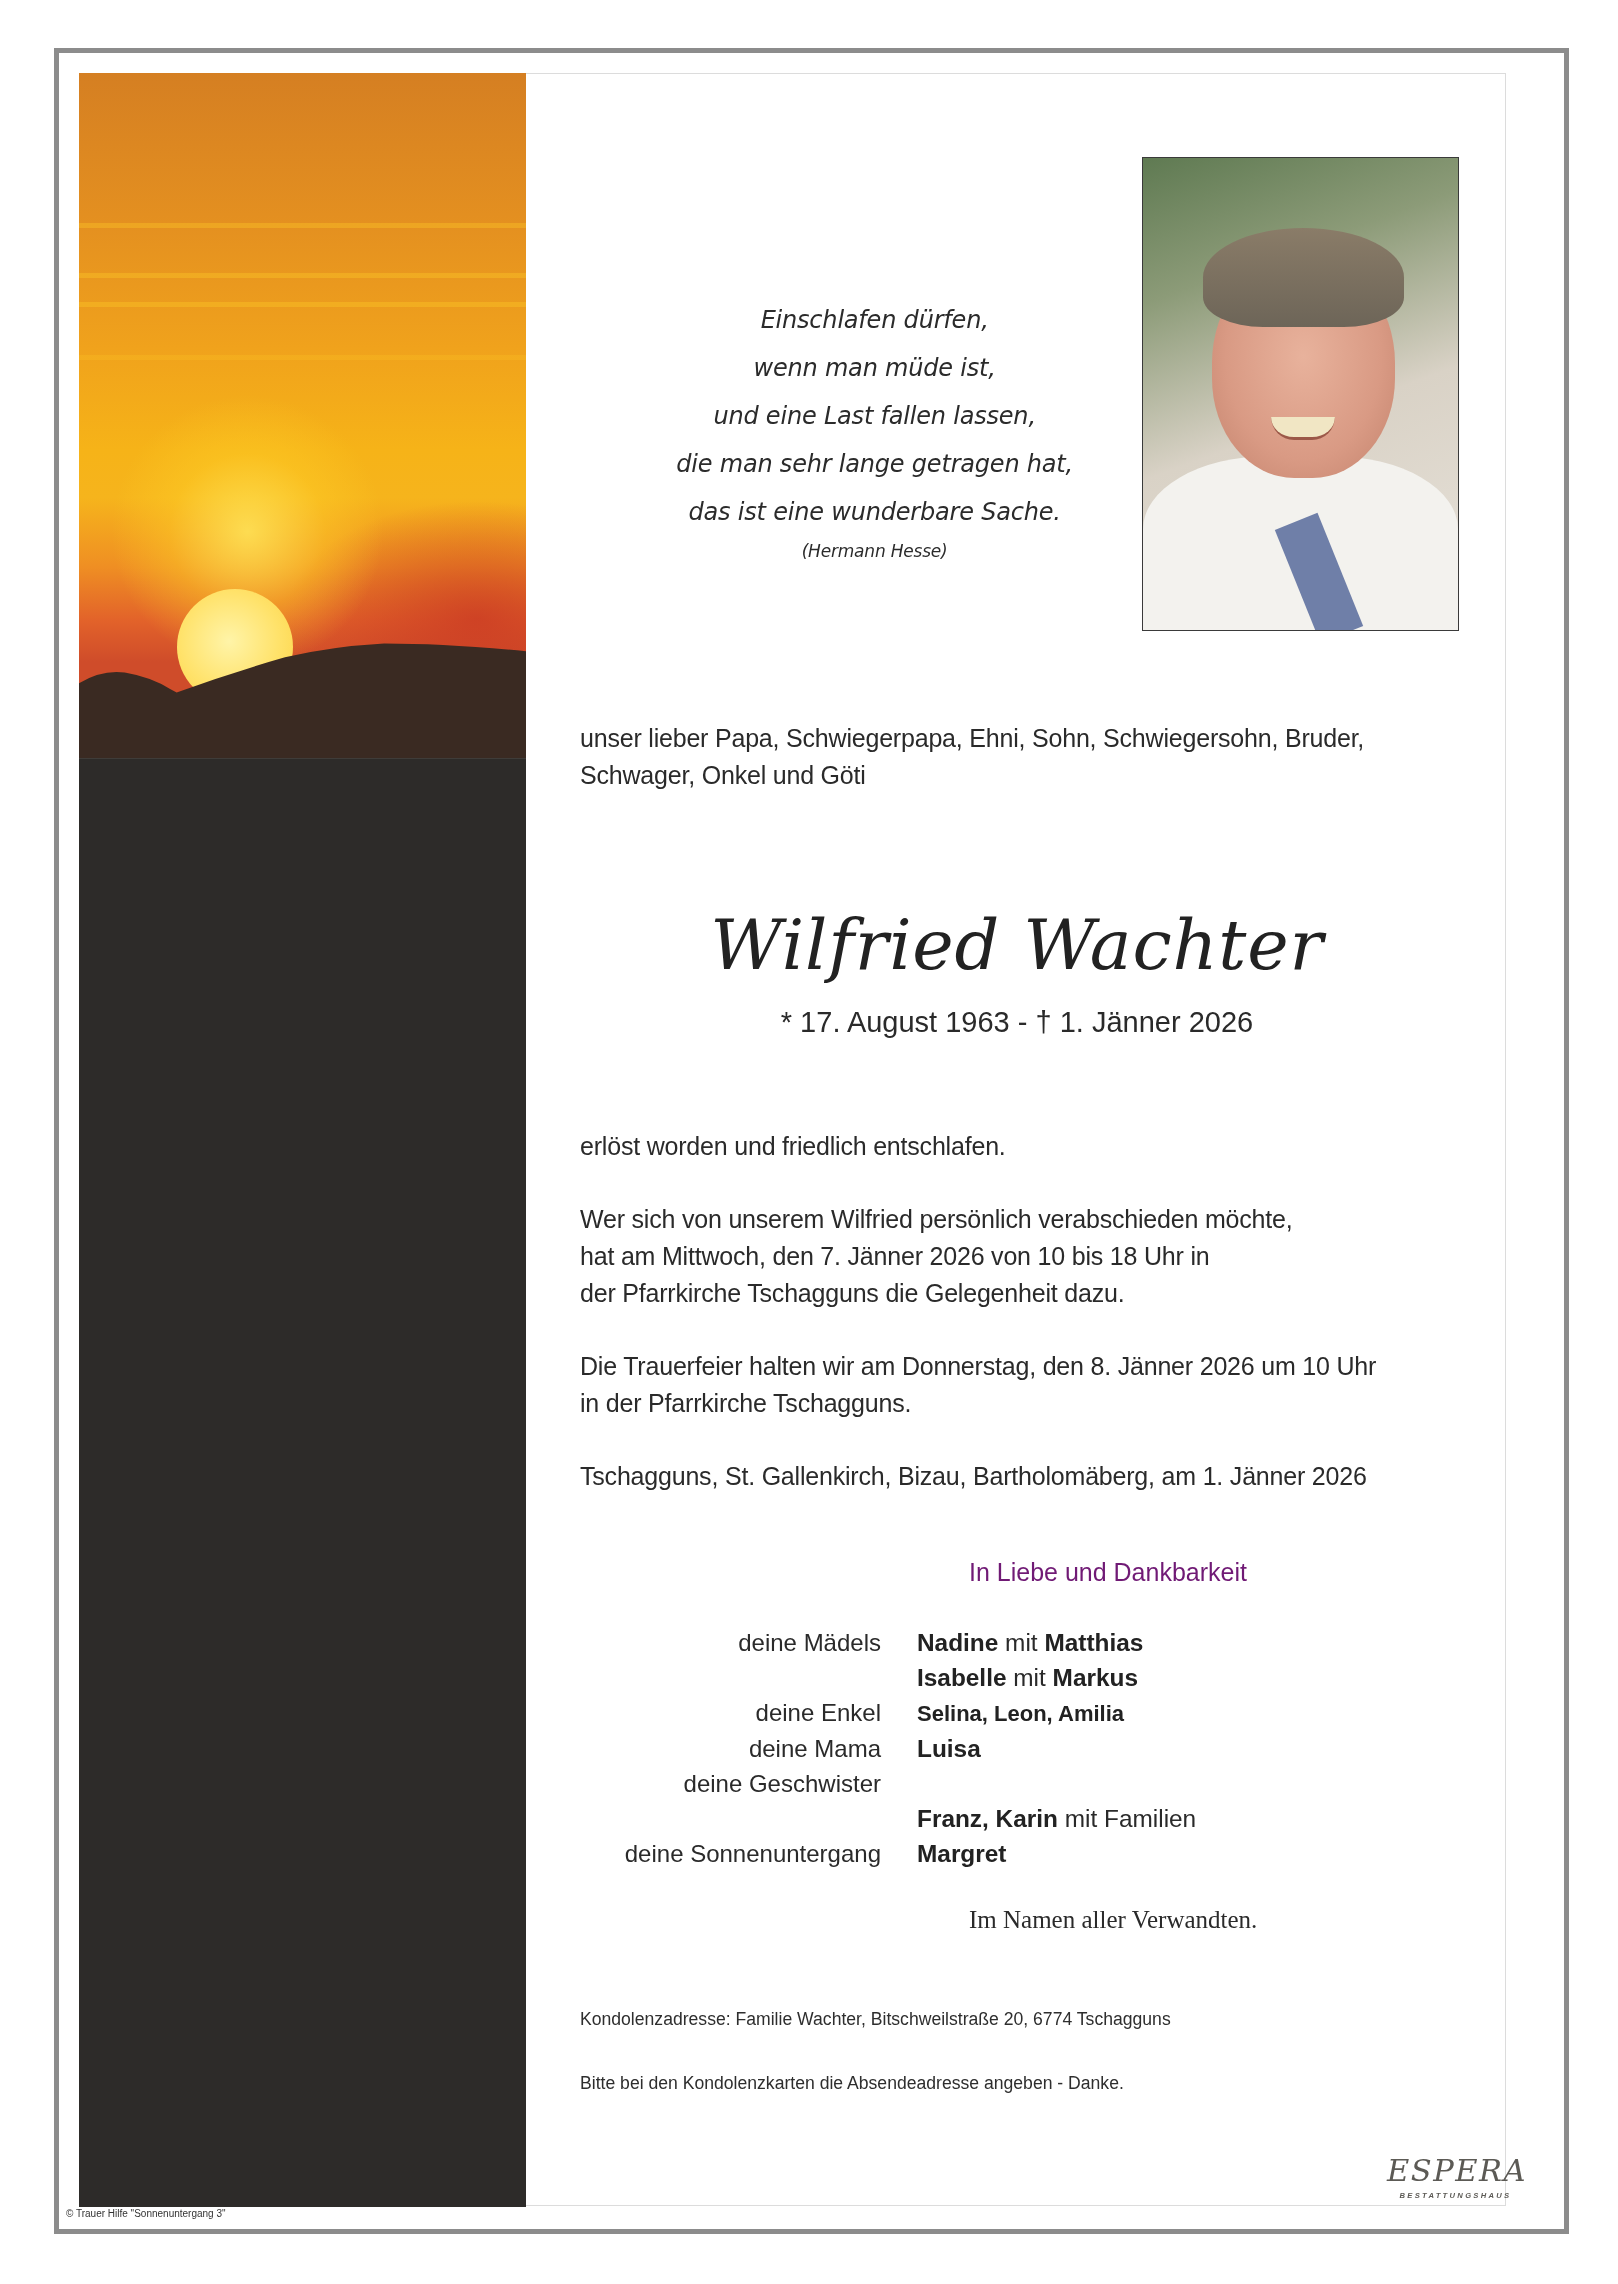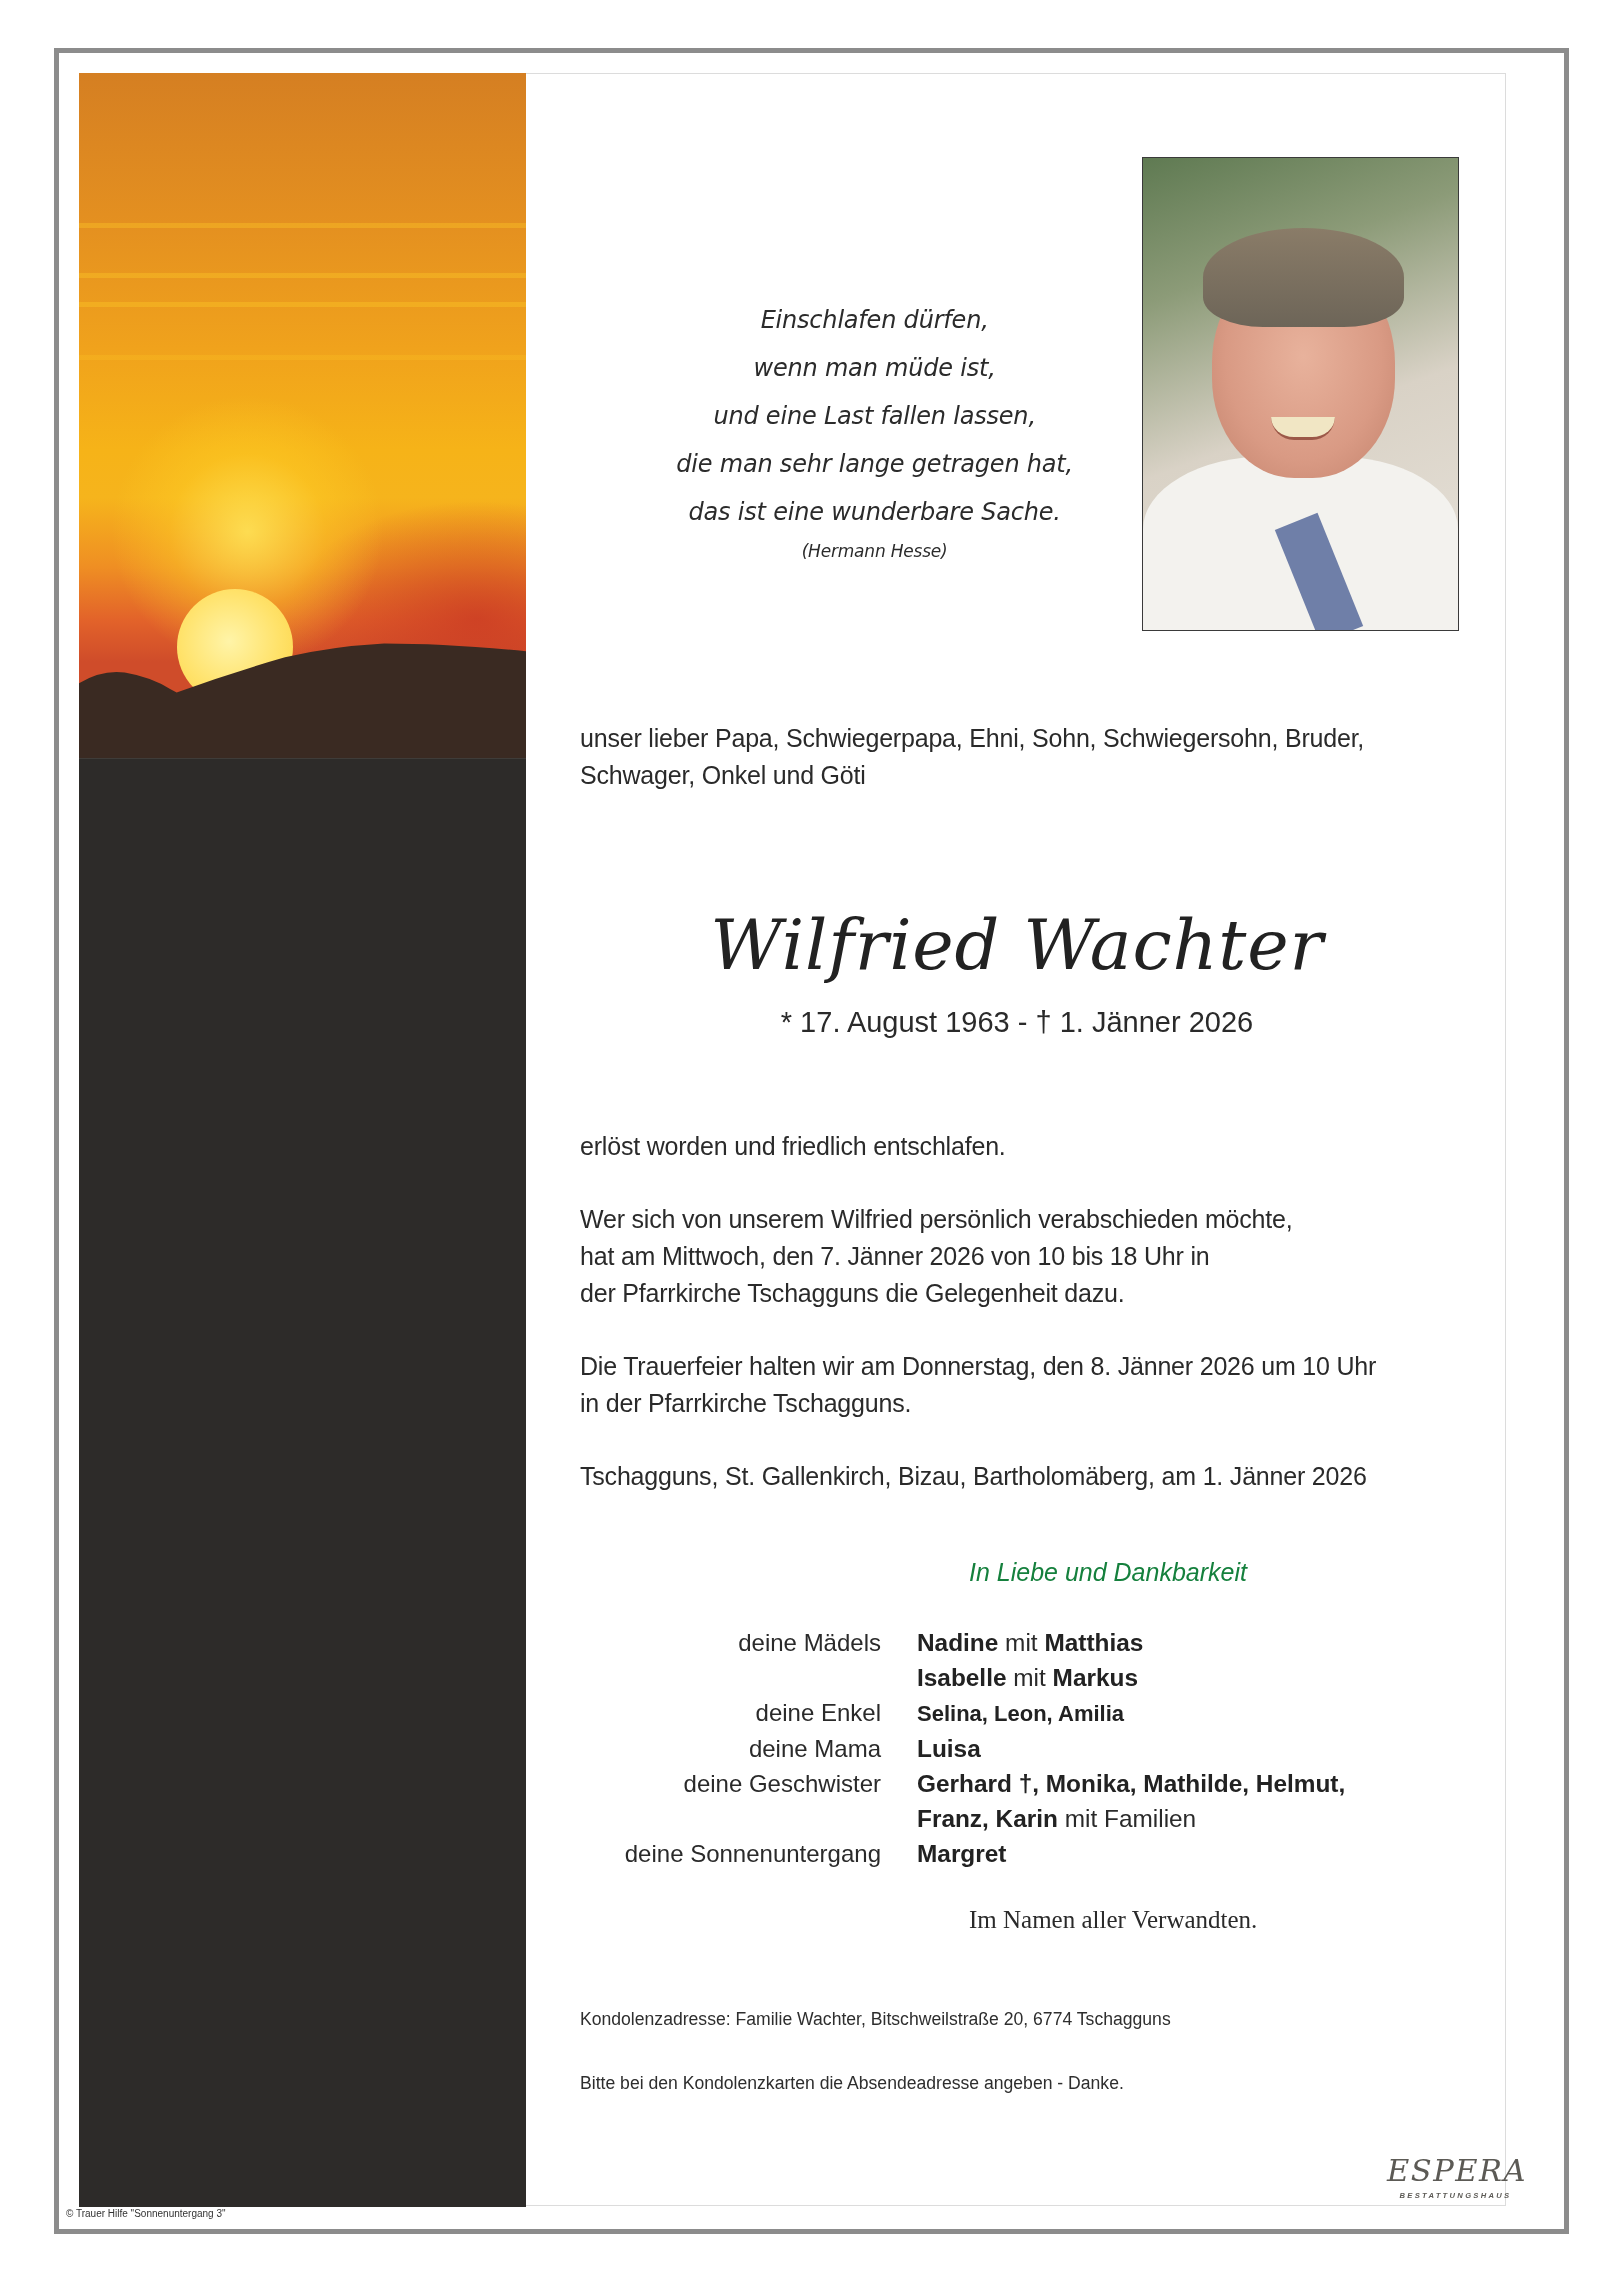--- a/index.html
+++ b/index.html
@@ -50,21 +50,21 @@
   .intro { top: 720px; width: 916px; }
   .name { position: absolute; left: 527px; width: 980px; top: 904px; text-align: center;
           font-family: "DejaVu Serif", serif; font-style: italic; font-size: 70px; color: #222; letter-spacing: 0.8px; }
   .dates { position: absolute; left: 527px; width: 980px; top: 1006px; text-align: center;
            font-size: 29px; color: #2a2a2a; }
   .p1 { top: 1128px; }
   .p2 { top: 1201px; }
   .p3 { top: 1348px; }
   .p4 { top: 1458px; }
 
-  .love { position: absolute; left: 969px; top: 1558px; font-size: 25px; color: #15803d; font-style: italic; }
+  .love { position: absolute; left: 969px; top: 1558px; font-size: 25px; color: #701a75; }
   .family { position: absolute; left: 580px; top: 1625px; width: 923px; }
   .fam-row { display: flex; align-items: baseline; font-size: 24.4px; line-height: 35px; }
   .fam-label { width: 337px; text-align: right; color: #2a2a2a; padding-right: 36px; box-sizing: border-box; font-size: 24px; }
   .fam-names { flex: 1; }
   .fam-names b { font-weight: bold; color: #222; }
   .fam-names span.reg { font-weight: normal; }
   .closing { position: absolute; left: 969px; top: 1906px; font-size: 25px; color: #2a2a2a; font-family: Liberation Serif, serif; }
 
   .small { position: absolute; left: 580px; font-size: 17.6px; color: #2e2e2e; }
   .addr { top: 2009px; }
@@ -153,21 +153,20 @@
   <div class="fam-row">
     <div class="fam-label">deine Enkel</div>
     <div class="fam-names" style="font-size:22px"><b>Selina, Leon, Amilia</b><span class="reg"></span><b></b></div>
   </div>
   <div class="fam-row">
     <div class="fam-label">deine Mama</div>
     <div class="fam-names"><b>Luisa</b><span class="reg"></span><b></b></div>
   </div>
   <div class="fam-row">
     <div class="fam-label">deine Geschwister</div>
-    <div class="fam-names"><b>Gerhard †, Monika, Mathilde, Helmut,</b><span class="reg"></span><b></b></div>
   </div>
   <div class="fam-row">
     <div class="fam-label"></div>
     <div class="fam-names"><b>Franz, Karin</b><span class="reg"> mit Familien</span><b></b></div>
   </div>
   <div class="fam-row">
     <div class="fam-label">deine Sonnenuntergang</div>
     <div class="fam-names"><b>Margret</b><span class="reg"></span><b></b></div>
   </div>
 </div>

